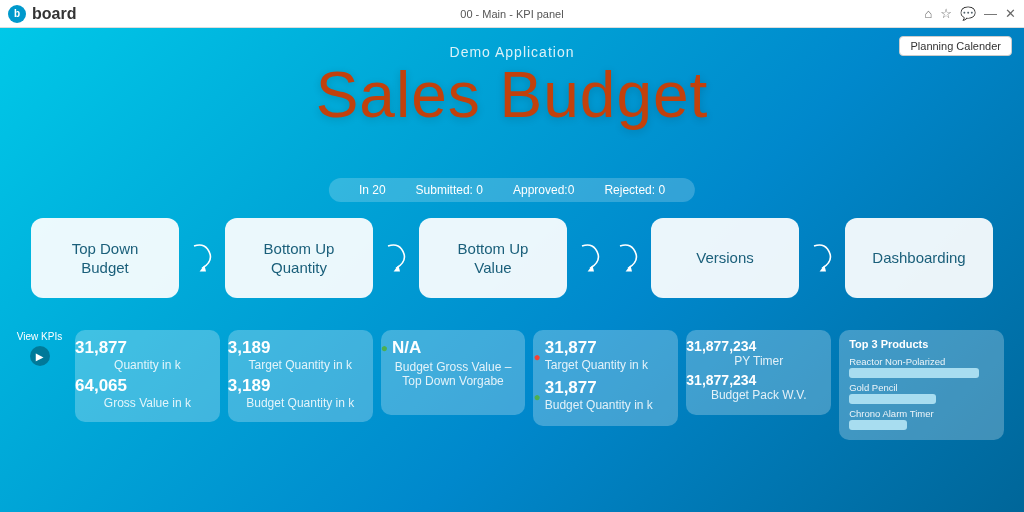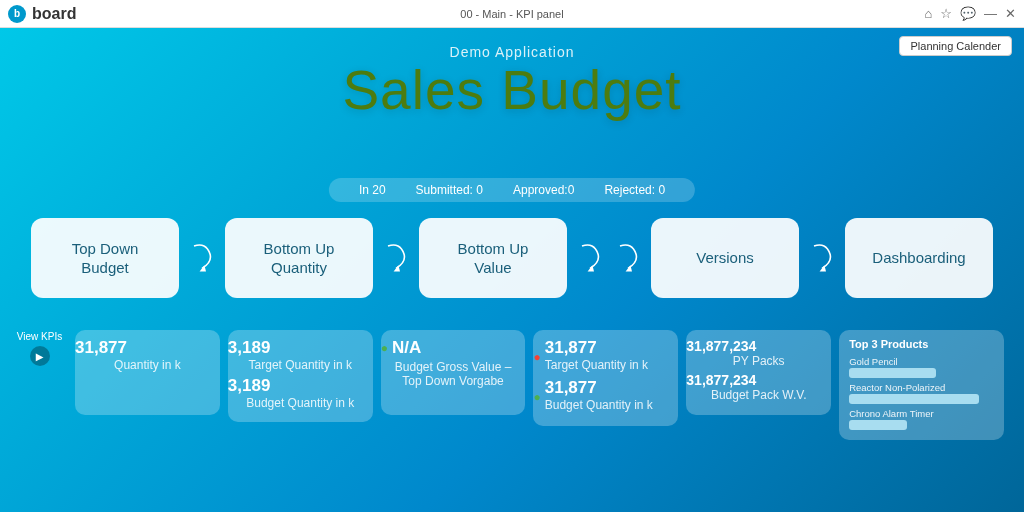--- a/index.html
+++ b/index.html
@@ -105,22 +105,22 @@
       right: 0;
       text-align: center;
       padding-top: 16px;
     }
     .demo-label {
       color: rgba(255,255,255,0.85);
       font-size: 14px;
       letter-spacing: 1px;
     }
     .main-title {
-      color: #4d7c0f;
-      font-size: 55px;
+      color: #c2410c;
+      font-size: 64px;
       font-weight: 300;
       letter-spacing: 1px;
       line-height: 1.1;
       text-shadow: 0 2px 8px rgba(0,0,0,0.15);
     }
 
     
     .status-bar {
       position: absolute;
       top: 178px;
@@ -361,20 +361,24 @@
   <div class="view-kpis">
     <span style="font-size:10px;color:white;">View KPIs</span>
     <div class="view-kpis-icon">▶</div>
   </div>
 
   <div class="kpi-card">
     <div class="kpi-row-item">
       <div class="kpi-number">31,877</div>
       <div class="kpi-label">Quantity in k</div>
     </div>
+    <div class="kpi-row-item">
+      <div class="kpi-number">64,065</div>
+      <div class="kpi-label">Gross Value in k</div>
+    </div>
   </div>
 
   <div class="kpi-card">
     <div class="kpi-row-item">
       <div class="kpi-number">3,189</div>
       <div class="kpi-label">Target Quantity in k</div>
     </div>
     <div class="kpi-row-item">
       <div class="kpi-number">3,189</div>
       <div class="kpi-label">Budget Quantity in k</div>
@@ -402,36 +406,36 @@
       <div>
         <div class="kpi-number">31,877</div>
         <div class="kpi-label">Budget Quantity in k</div>
       </div>
     </div>
   </div>
 
   <div class="kpi-card">
     <div class="kpi-row-item">
       <div class="kpi-number" style="font-size:14px;">31,877,234</div>
-      <div class="kpi-label">PY Packs</div>
+      <div class="kpi-label">PY Timer</div>
     </div>
     <div class="kpi-row-item">
       <div class="kpi-number" style="font-size:14px;">31,877,234</div>
       <div class="kpi-label">Budget Pack W.V.</div>
     </div>
   </div>
 
   <div class="top3-card">
     <div class="top3-title">Top 3 Products</div>
     <div class="top3-item">
+      <span>Reactor Non-Polarized</span>
+      <div class="top3-bar" style="width:90%;background:#a8ddf0;"></div>
+    </div>
+    <div class="top3-item">
       <span>Gold Pencil</span>
       <div class="top3-bar" style="width:60%;background:#a8ddf0;"></div>
-    </div>
-    <div class="top3-item">
-      <span>Reactor Non-Polarized</span>
-      <div class="top3-bar" style="width:90%;background:#a8ddf0;"></div>
     </div>
     <div class="top3-item">
       <span>Chrono Alarm Timer</span>
       <div class="top3-bar" style="width:40%;background:#a8ddf0;"></div>
     </div>
   </div>
 </div>
 
 </body></html>

